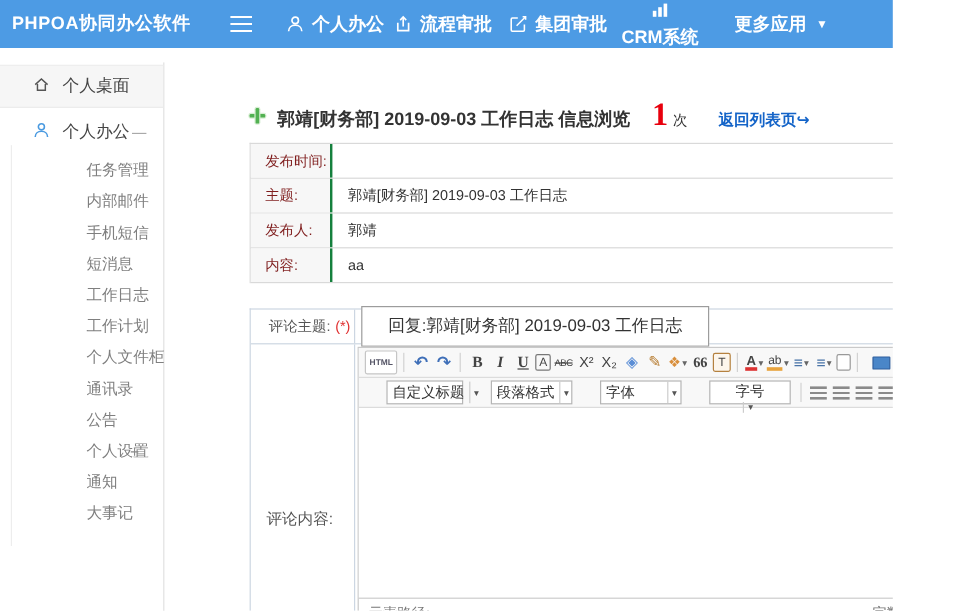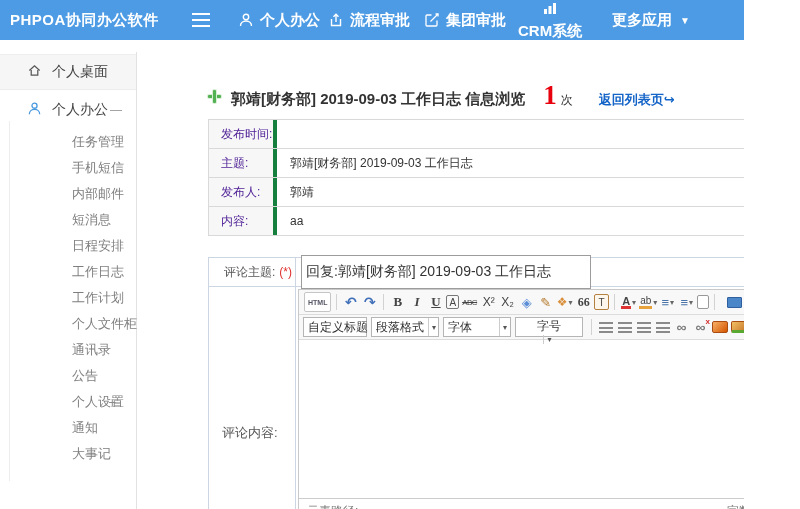--- a/index.html
+++ b/index.html
@@ -45,34 +45,34 @@
   .page-title { margin-left:10px; font-size:15px; font-weight:bold; color:#333; }
   .view-count { margin-left:18px; font-size:27px; font-weight:bold; color:#e8000d;
     font-family:"Liberation Serif","DejaVu Serif",serif; }
   .count-unit { margin-left:4px; font-size:12px; color:#333; }
   .back-link { margin-left:26px; font-size:13px; font-weight:bold; color:#1464c8; cursor:pointer; }
 
   
   .detail-table { position:absolute; left:70px; top:79px; width:1100px;
     border-top:1px solid #d9d9d9; border-left:1px solid #d9d9d9; }
   .d-row { display:flex; height:29px; border-bottom:1px solid #d9d9d9; }
-  .d-label { flex:none; width:68px; background:#f7f7f7; border-right:4px solid #15803d;
-    display:flex; align-items:center; padding-left:12px; font-size:12px; color:#4c1d95; }
+  .d-label { flex:none; width:68px; background:#f7f7f7; border-right:2px solid #15803d;
+    display:flex; align-items:center; padding-left:12px; font-size:12px; color:#7f1d1d; }
   .d-value { display:flex; align-items:center; padding-left:13px; font-size:12px; color:#333; }
 
   
   .comment-table { position:absolute; left:70px; top:217px; width:1100px;
     border-top:1px solid #ccd6e2; border-left:1px solid #ccd6e2; }
   .c-row1 { display:flex; height:29px; border-bottom:1px solid #ccd6e2; }
   .c-label { flex:none; width:87px; border-right:1px solid #ccd6e2; display:flex; align-items:center;
     padding-left:15px; font-size:12px; color:#555; gap:4px; }
   .required { color:#e03131; }
   .c-field1 { display:flex; align-items:center; }
   .subject-input { margin-left:5px; width:290px; height:21px; border:1px solid #9c9c9c;
-    font-size:14px; color:#333; padding:16px 4px; background:#fff; }
+    font-size:14px; color:#333; padding:16px 4px; background:#fff;text-align:center; }
   .c-row2 { display:flex; height:300px; }
   .c-label2 { flex:none; width:87px; border-right:1px solid #ccd6e2; display:flex; align-items:center;
     padding-left:13px; font-size:13px; color:#555; height:292px; }
 
   
   .editor { margin:2px 0 0 2px; width:486px; border:1px solid #c9c9c9; background:#fff; }
   .tb-row { height:25px; background:#f8f8f8; border-bottom:1px solid #dcdcdc;
     display:flex; align-items:center; padding:0 4px; }
   .tb-btn { height:20px; min-width:17px; display:flex; align-items:center; justify-content:center;
     font-size:12px; color:#444; margin:0 1px; cursor:pointer; border-radius:2px; }
@@ -93,21 +93,21 @@
     min-width:0; border-radius:2px; color:#444; }
   .b-fcolor { border-bottom:3px solid #d33; height:14px; font-size:11px; font-weight:bold; min-width:0; padding:0 1px;}
   .b-hcolor { border-bottom:3px solid #e8a33d; height:14px; font-size:10px; min-width:0; padding:0 1px;}
   .b-list { color:#4a74a8; font-size:13px; font-weight:bold; }
   .caret-sm { font-size:8px; color:#666; margin-left:1px; }
   .b-doc { width:12px; height:14px; border:1px solid #999; background:#fff; min-width:0; }
   .b-monitor { width:15px; height:11px; background:#4a86c8; border:1px solid #2f5f9e;
     border-radius:1px; min-width:0; margin-left:8px; }
 
   .dd { height:20px; border:1px solid #b5b5b5; background:#fff; display:flex; align-items:center;
-    margin-right:4px; cursor:pointer; flex:none; }
+    margin-right:4px; cursor:pointer; flex:none;margin-left:19px; }
   .dd .lbl { font-size:12px; color:#333; padding:0 4px; flex:1; white-space:nowrap; }
   .dd .car { border-left:1px solid #ccc; padding:0 3px; font-size:8px; color:#555; height:100%;
     display:flex; align-items:center; }
 
   .i-bars { width:14px; height:11px;
     background:repeating-linear-gradient(to bottom,#8a8a8a 0 2px,transparent 2px 4.5px); }
   .b-link { color:#7a7a7a; font-size:14px; font-weight:bold; }
   .b-unlink { color:#7a7a7a; font-size:14px; font-weight:bold; position:relative; }
   .b-unlink .x { position:absolute; right:-1px; top:0px; color:#d32f2f; font-size:8px; font-weight:bold; }
   .i-img { width:16px; height:12px; background:linear-gradient(135deg,#f7b267 0%,#d35400 100%);
@@ -199,30 +199,27 @@
       <span>个人办公</span>
       <span class="toggle">—</span>
     </div>
 
     <div class="submenu">
       <div class="guide-line"></div>
       <div class="side-item">
           <span>任务管理</span>
         </div>
       <div class="side-item">
+          <span>内部邮件</span>
+        </div>
+      <div class="side-item">
           <span>手机短信</span>
         </div>
       <div class="side-item">
-          <span>内部邮件</span>
-        </div>
-      <div class="side-item">
           <span>短消息</span>
-        </div>
-      <div class="side-item">
-          <span>日程安排</span>
         </div>
       <div class="side-item">
           <span>工作日志</span>
         </div>
       <div class="side-item">
           <span>工作计划</span>
         </div>
       <div class="side-item">
           <span>个人文件柜</span>
         </div>

